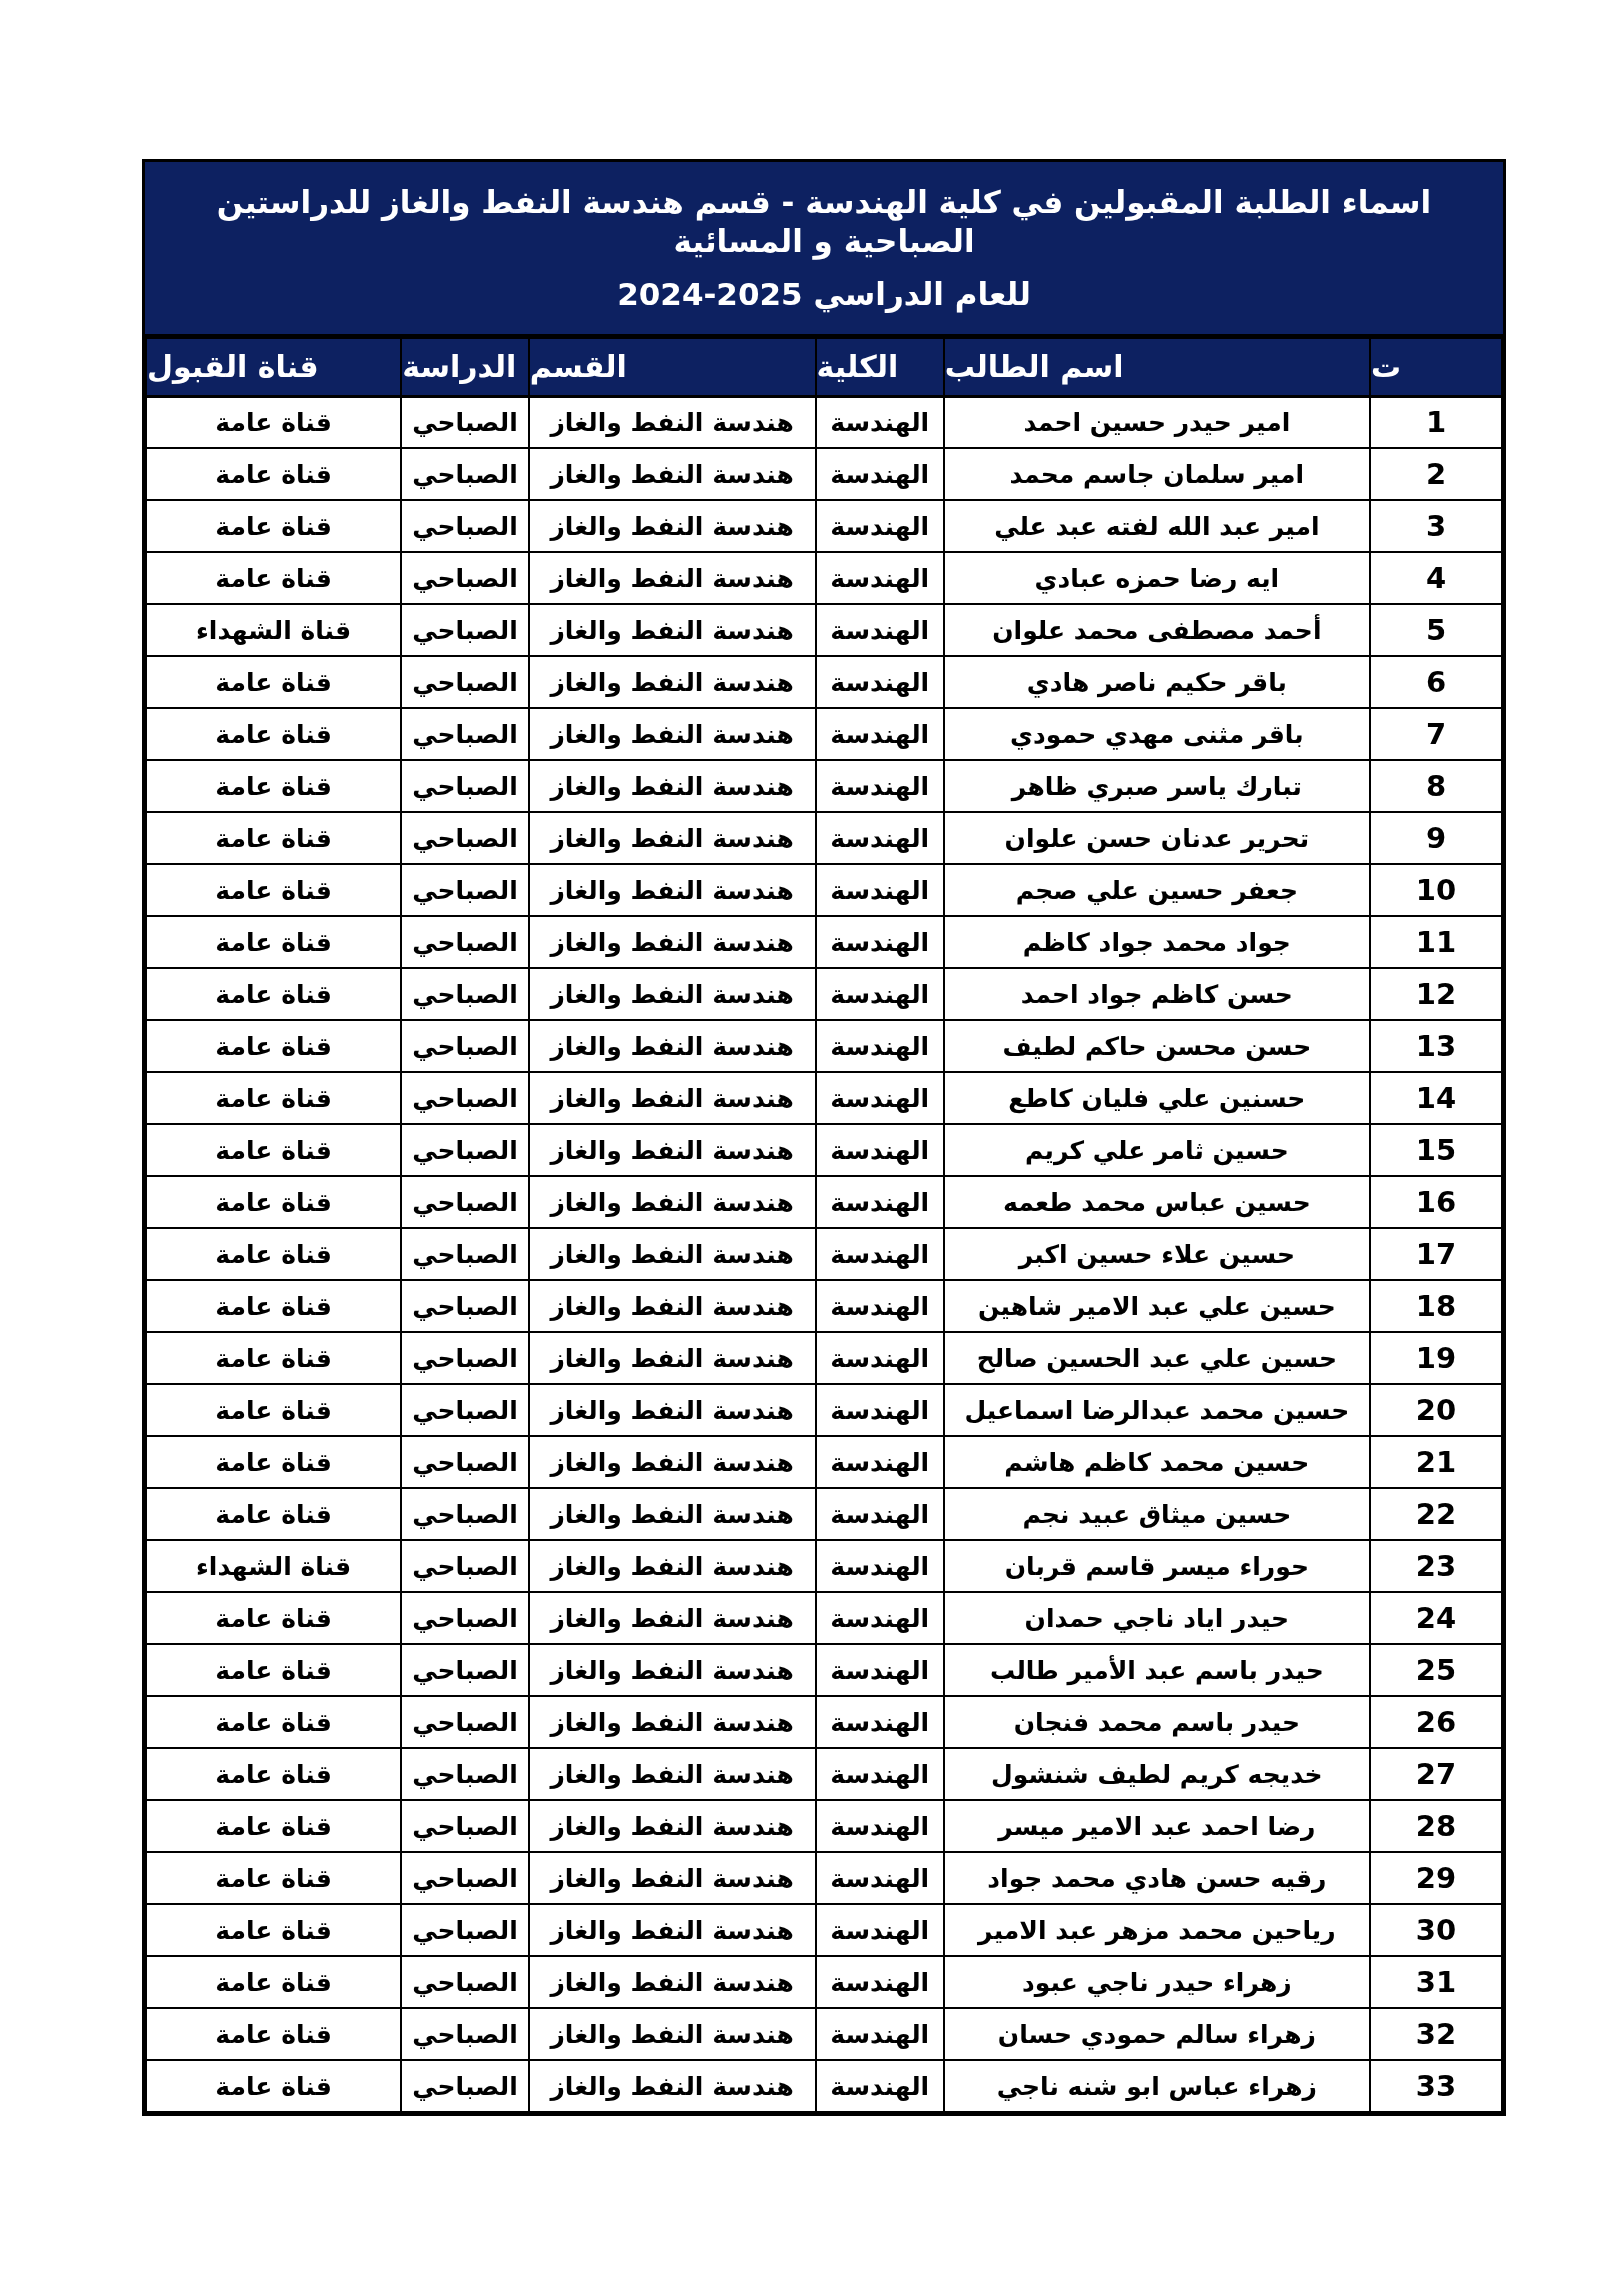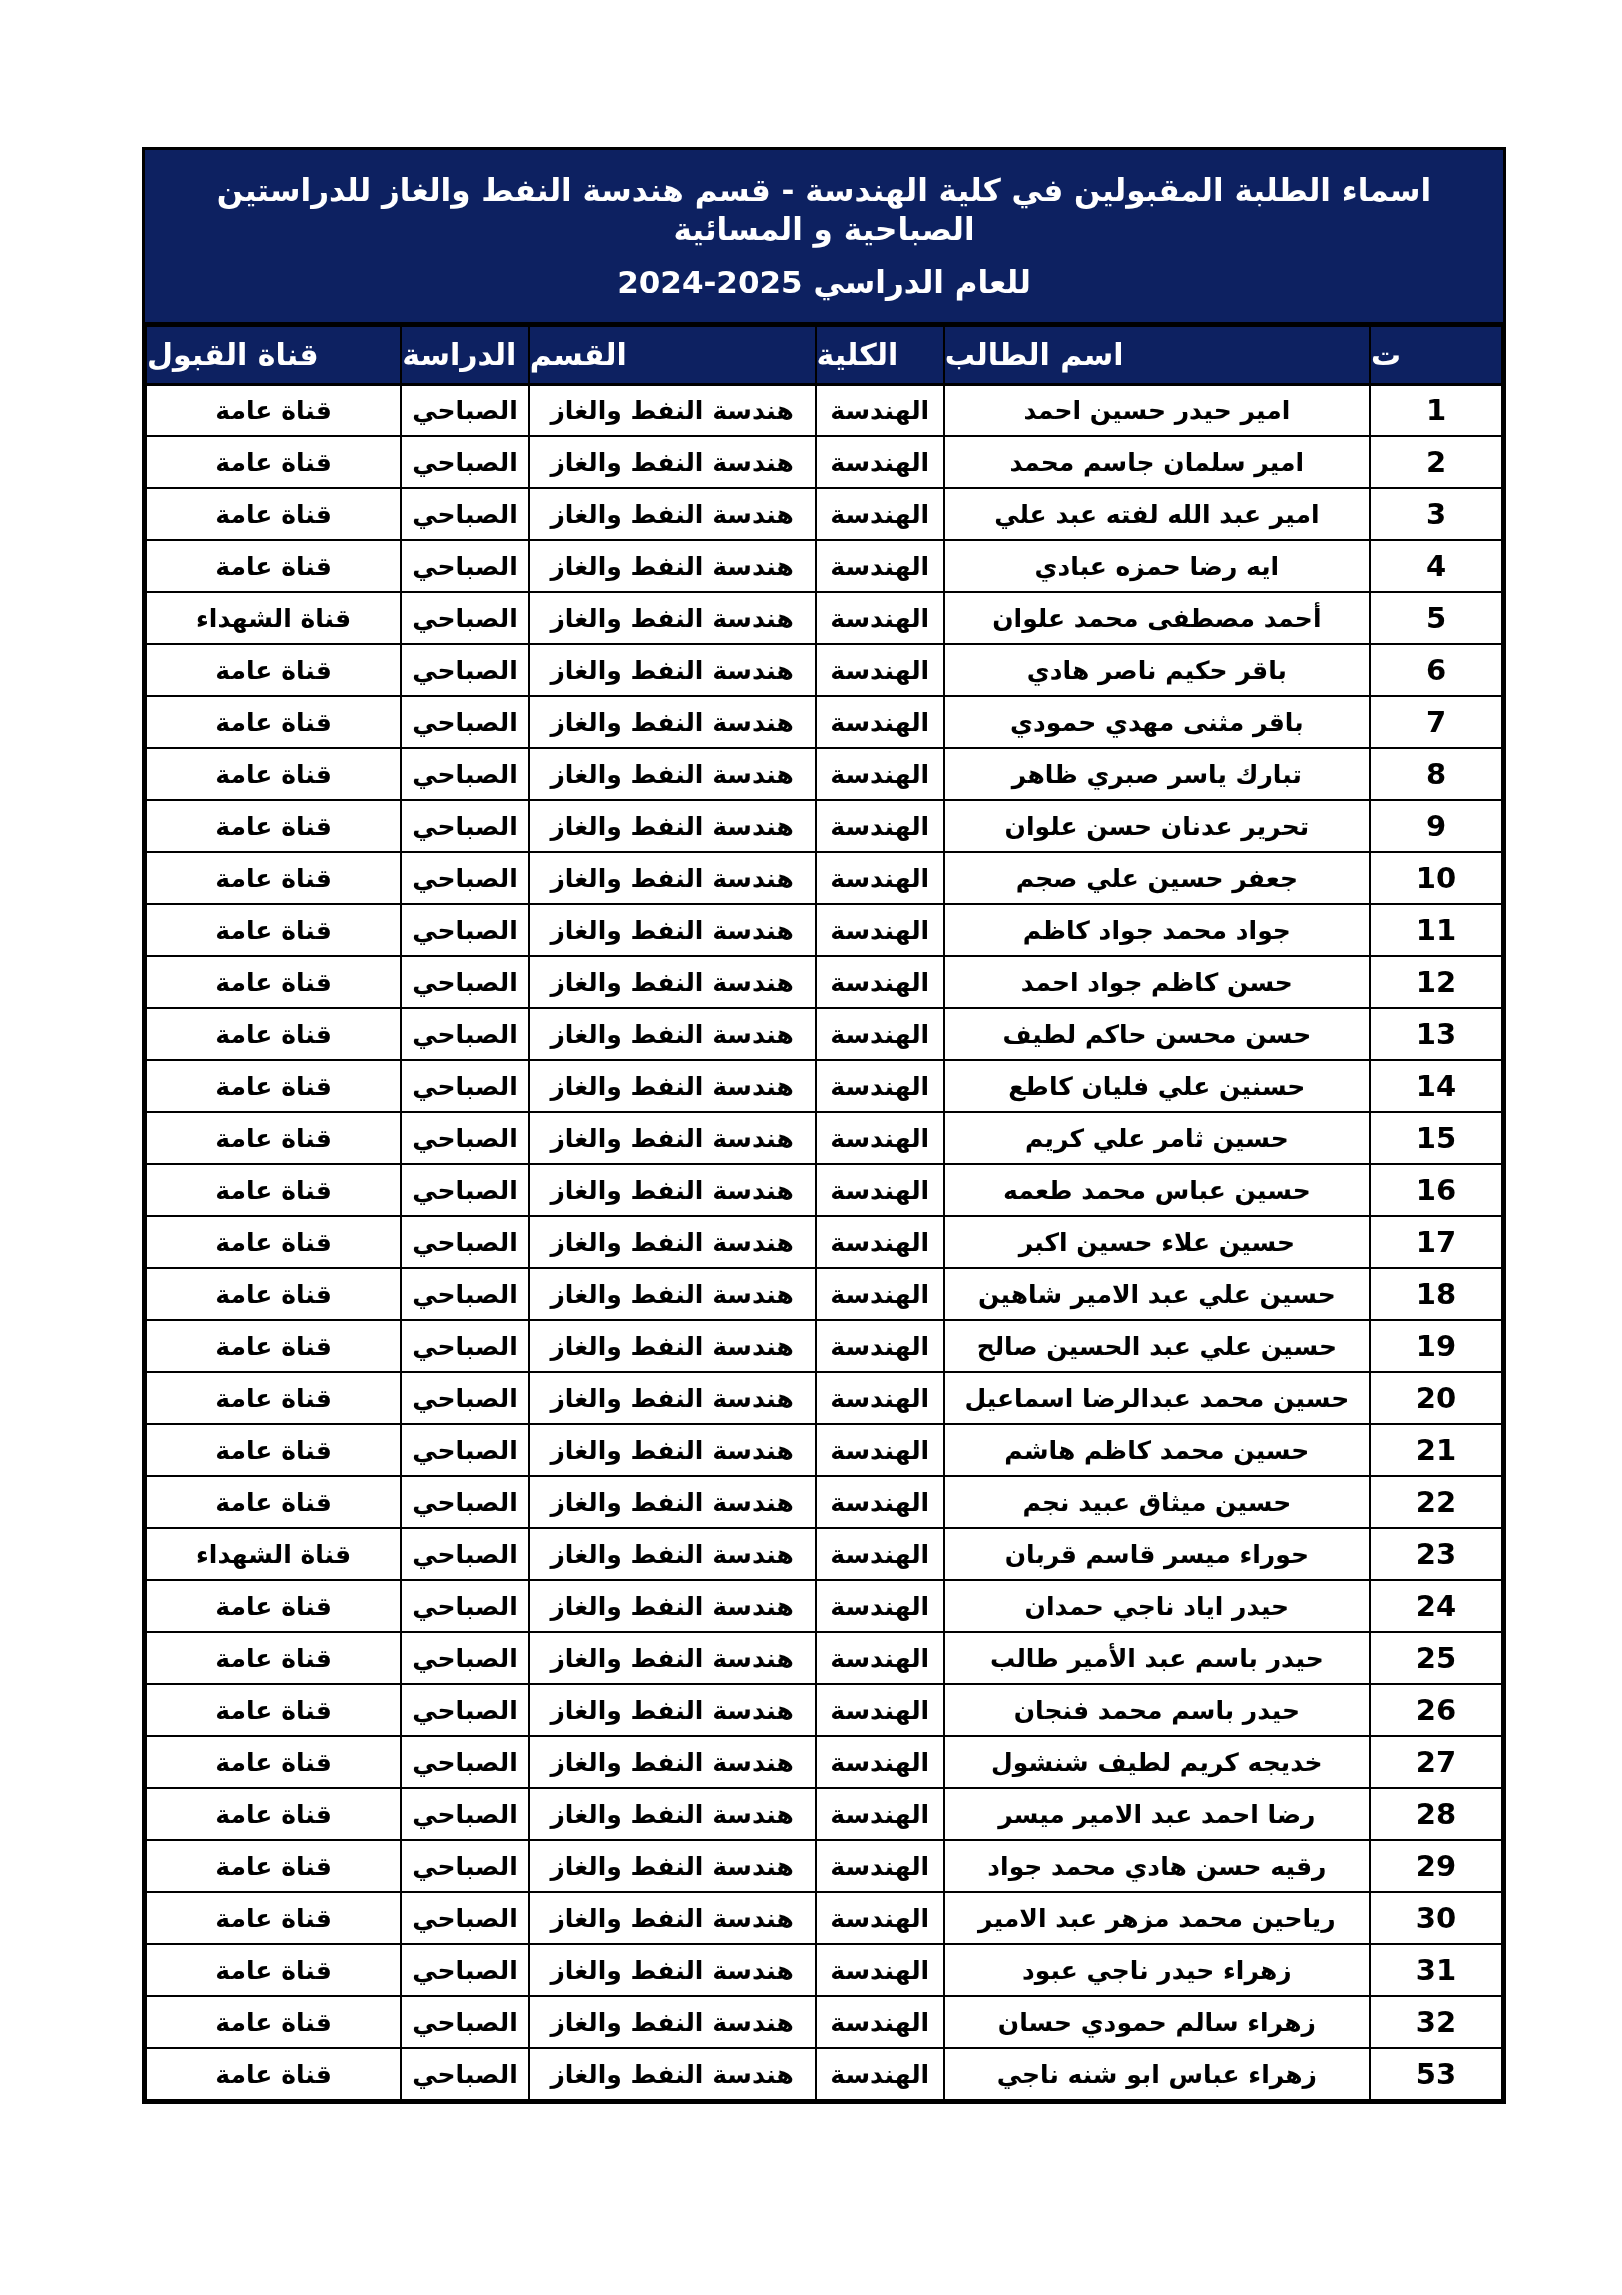--- a/index.html
+++ b/index.html
@@ -8,21 +8,21 @@
     width: 1623px;
     height: 2295px;
     margin: 0 auto;
     background: #ffffff;
     font-family: "DejaVu Sans", sans-serif;
     direction: rtl;
     overflow: hidden;
   }
   .doc-table {
     position: absolute;
-    top: 147px;
+    top: 159px;
     left: 143px;
     width: 1364px;
     border: 3.3px solid var(--border, #000);
     box-sizing: border-box;
   }
   .title-block {
     background: var(--navy, #0d2161);
     color: var(--header-text, #ffffff);
     height: 175px;
     border-bottom: 3.3px solid var(--border, #000);
@@ -360,21 +360,21 @@
           </tr>
           <tr>
             <td class="cell-no">32</td>
             <td class="cell-name">زهراء سالم حمودي حسان</td>
             <td class="cell-college">الهندسة</td>
             <td class="cell-dept">هندسة النفط والغاز</td>
             <td class="cell-study">الصباحي</td>
             <td class="cell-channel">قناة عامة</td>
           </tr>
           <tr>
-            <td class="cell-no">53</td>
+            <td class="cell-no">33</td>
             <td class="cell-name">زهراء عباس ابو شنه ناجي</td>
             <td class="cell-college">الهندسة</td>
             <td class="cell-dept">هندسة النفط والغاز</td>
             <td class="cell-study">الصباحي</td>
             <td class="cell-channel">قناة عامة</td>
           </tr>
         </tbody>
     </table>
   </div>
 </div>

